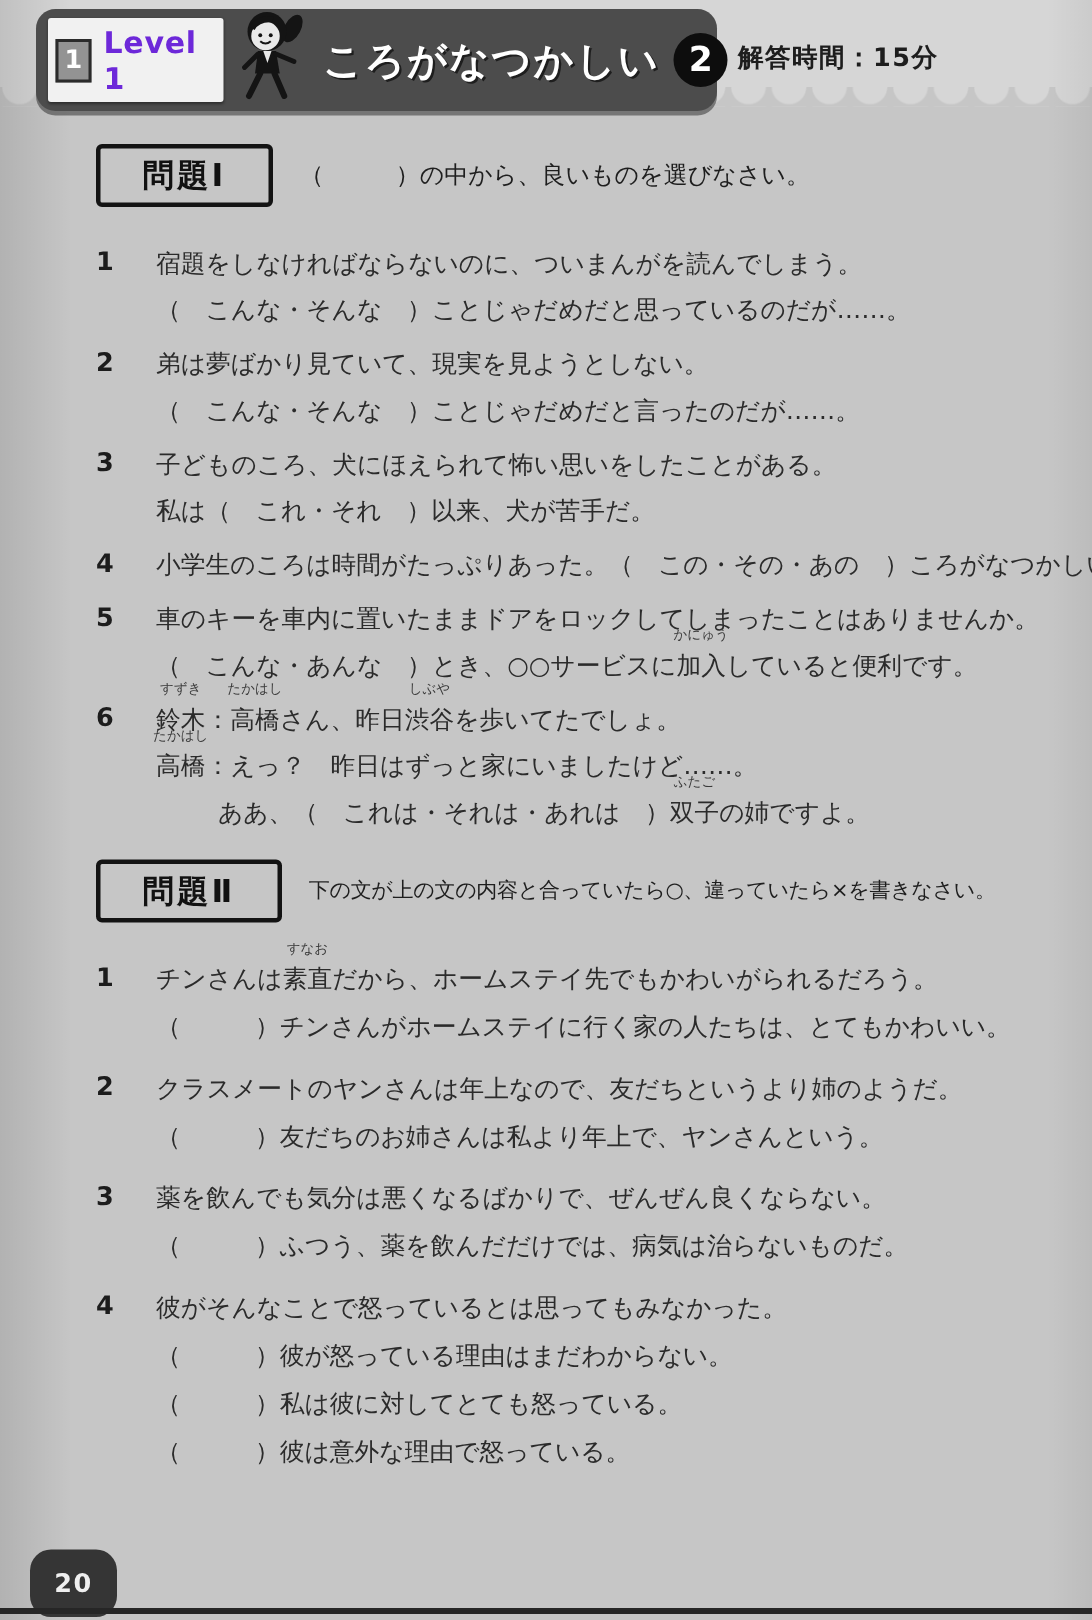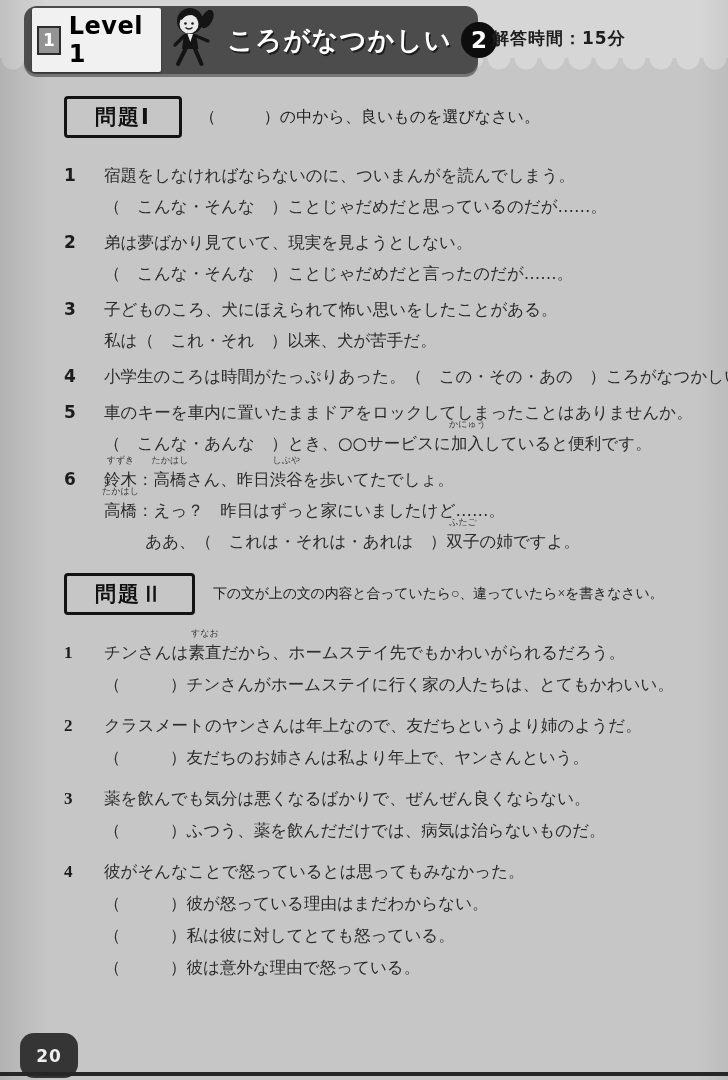--- a/index.html
+++ b/index.html
@@ -23,36 +23,36 @@
   .header-bar{
     position:absolute;top:6px;left:24px;width:454px;height:68px;
     background:#4c4c4c;border-radius:13px;
     box-shadow:0 3px 0 rgba(20,20,20,.45);
     display:flex;align-items:center;gap:9px;padding:0 8px;box-sizing:border-box;
   }
   .level-box{display:flex;align-items:center;gap:8px;background:#f1f1f1;
     padding:4px 13px 4px 5px;border-radius:2px;box-shadow:0 1px 2px rgba(0,0,0,.4);}
   .unit-num{width:25px;height:25px;background:#939393;border:2px solid #2b2b2b;
     color:#fff;font-weight:bold;font-size:17px;display:flex;align-items:center;justify-content:center;}
-  .level-text{font-size:24px;font-weight:bold;color:#000000;letter-spacing:.5px;}
+  .level-text{font-size:20px;font-weight:bold;color:#6d28d9;letter-spacing:.5px;}
   .mascot{flex:none;height:64px;display:flex;align-items:center;margin-top:-4px;}
   .hdr-title{color:#fff;font-weight:bold;font-size:26px;letter-spacing:1.5px;
     text-shadow:1.5px 1.5px 0 rgba(15,15,15,.75);white-space:nowrap;}
   .hdr-badge{flex:none;width:36px;height:36px;border-radius:50%;background:#0d0d0d;
     color:#fff;font-weight:bold;font-size:23px;display:flex;align-items:center;justify-content:center;}
   .time{position:absolute;top:27px;left:492px;font-size:17px;font-weight:bold;
     color:#1d1d1d;letter-spacing:1px;white-space:nowrap;}
   
   .content{position:absolute;top:96px;left:64px;right:12px;}
   .p-head{display:flex;align-items:center;gap:18px;margin-bottom:22px;}
   .p-box{border:3.5px solid #131313;border-radius:4px;padding:4px 28px;
     font-size:21px;font-weight:bold;color:#111;letter-spacing:2px;white-space:nowrap;}
   .p-instruction{font-size:16px;color:#1e1e1e;white-space:nowrap;}
   .p2 .p-instruction{font-size:14px;letter-spacing:-.2px;}
-  .p2{margin-top:16px;font-family:Liberation Serif, serif;}
+  .p2{margin-top:16px;}
   .question{display:flex;margin-bottom:5px;}
   .p2 .question{margin-bottom:9px;}
   .q-num{flex:none;width:40px;font-size:17px;font-weight:bold;color:#1c1c1c;line-height:31px;}
   .q-body{flex:1;min-width:0;}
   .q-line{font-size:16.5px;line-height:31px;white-space:nowrap;color:#2b2b2b;}
   .p2 .q-line{line-height:32px;}
   .rb{position:relative;display:inline-block;}
   .rtx{position:absolute;top:-8px;left:50%;transform:translateX(-50%);
     font-size:9px;line-height:1;color:#3a3a3a;white-space:nowrap;letter-spacing:0;}
   

